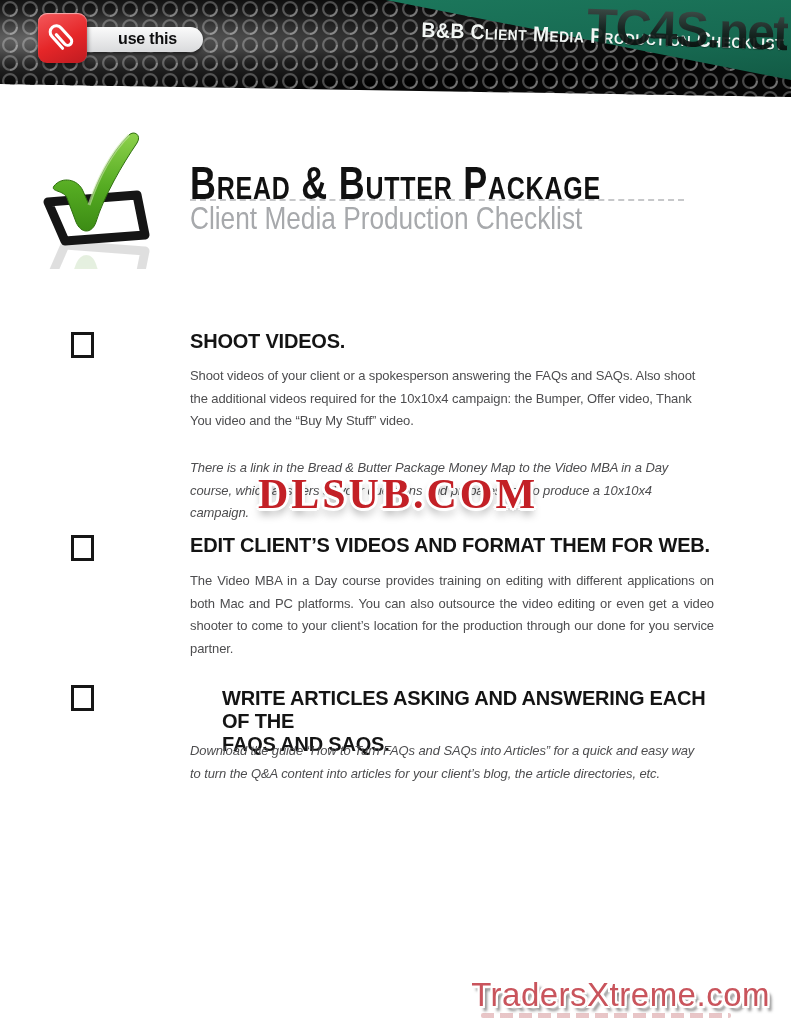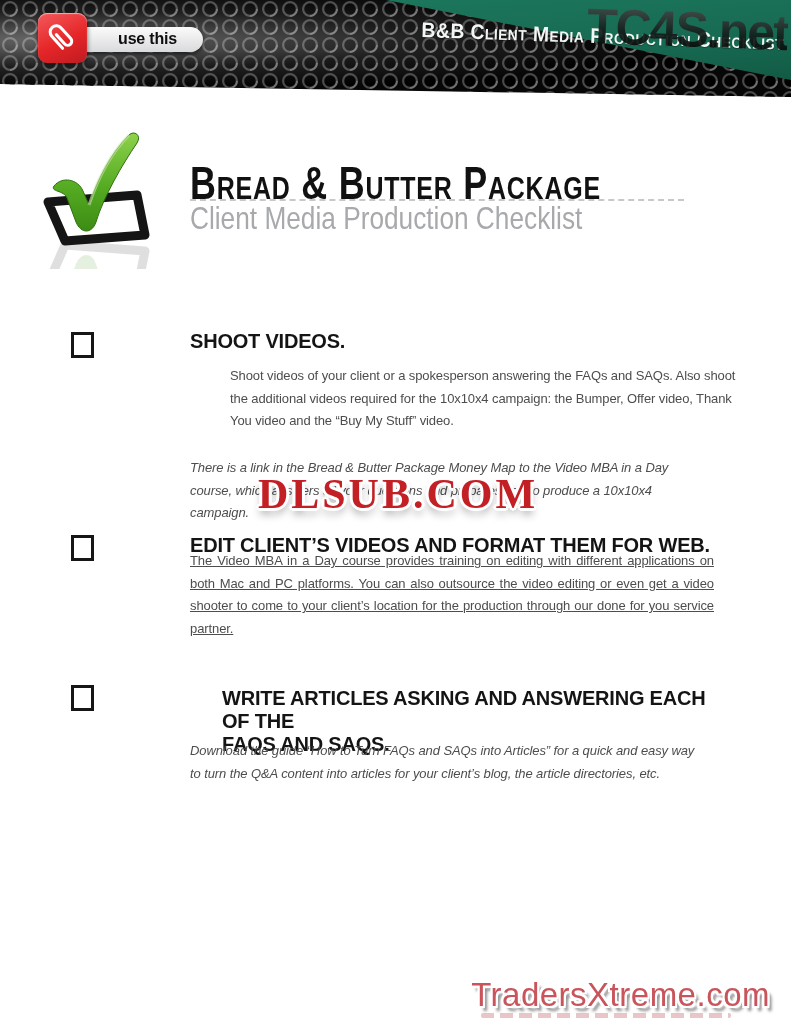--- a/index.html
+++ b/index.html
@@ -164,28 +164,28 @@
       </g>
     </svg>
   </div>
 
   <div class="doc-title">Bread &amp; Butter Package</div>
   <div class="title-rule"></div>
   <div class="doc-subtitle">Client Media Production Checklist</div>
 
   <div class="checkbox" style="top:332px;"></div>
   <div class="sec-heading" style="top:330px;">SHOOT VIDEOS.</div>
-  <div class="sec-para w505" style="top:365px;margin-left:40px;">Shoot videos of your client or a spokesperson answering the FAQs and SAQs. Also shoot the additional videos required for the 10x10x4 campaign: the Bumper, Offer video, Thank You video and the “Buy My Stuff” video.</div>
+  <div class="sec-para w505" style="top:365px;">Shoot videos of your client or a spokesperson answering the FAQs and SAQs. Also shoot the additional videos required for the 10x10x4 campaign: the Bumper, Offer video, Thank You video and the “Buy My Stuff” video.</div>
   <div class="sec-para w505" style="top:457px;font-style:italic;">There is a link in the Bread &amp; Butter Package Money Map to the Video MBA in a Day course, which answers all your questions and prepares you to produce a 10x10x4 campaign.</div>
 
   <div class="wm-dlsub">DLSUB.COM</div>
 
   <div class="checkbox" style="top:535px;"></div>
   <div class="sec-heading" style="top:534px;">EDIT CLIENT’S VIDEOS AND FORMAT THEM FOR WEB.</div>
-  <div class="sec-para w522" style="top:550px;text-decoration:underline;">The Video MBA in a Day course provides training on editing with different applications on both Mac and PC platforms. You can also outsource the video editing or even get a video shooter to come to your client’s location for the production through our done for you service partner.</div>
+  <div class="sec-para w522" style="top:570px;">The Video MBA in a Day course provides training on editing with different applications on both Mac and PC platforms. You can also outsource the video editing or even get a video shooter to come to your client’s location for the production through our done for you service partner.</div>
 
   <div class="checkbox" style="top:685px;"></div>
   <div class="sec-heading" style="top:687px; width:510px;margin-left:32px;">WRITE ARTICLES ASKING AND ANSWERING EACH OF THE
 FAQS AND SAQS.</div>
   <div class="sec-para w505" style="top:740px;font-style:italic;">Download the guide “How to Turn FAQs and SAQs into Articles” for a quick and easy way to turn the Q&amp;A content into articles for your client’s blog, the article directories, etc.</div>
 
   <div class="wm-traders">TradersXtreme.com</div>
   <div class="wm-tagline"></div>
 
 </div>

